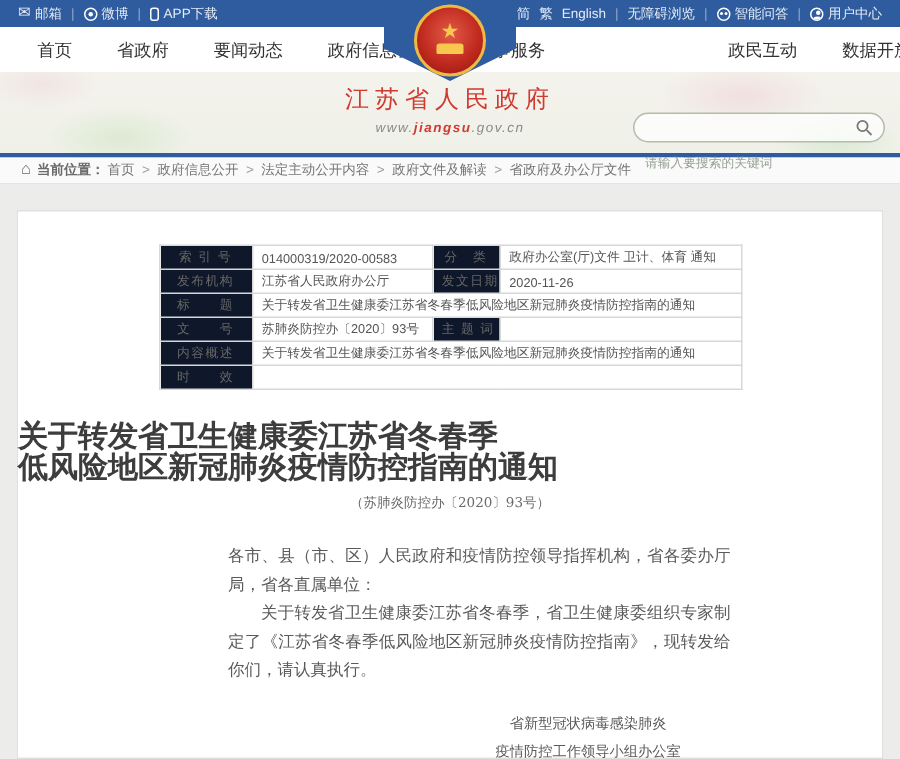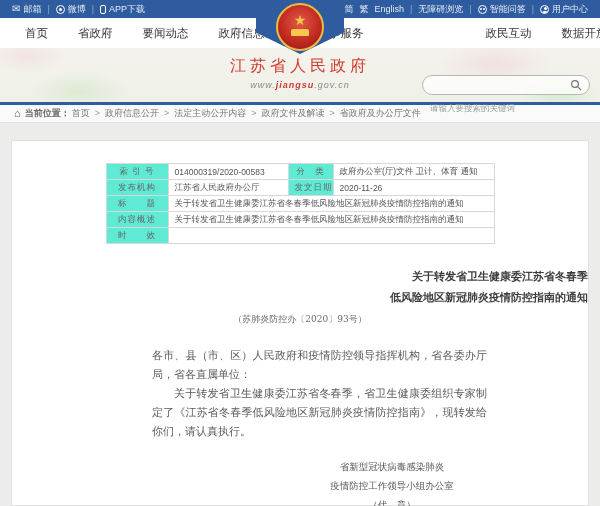--- a/index.html
+++ b/index.html
@@ -82,24 +82,24 @@
   .crumb-item { color:#767676; cursor:pointer; white-space:nowrap; }
   .crumb-item:not(.first)::before { content:"\003E"; color:#9a9a9a; margin:0 5px; }
   
   .main { height:383px; overflow:hidden; }
   .panel {
     width:578px; margin:17px auto 0; background:#fff;
     border:1px solid #e0e0e0; height:366px; padding-top:22px;
   }
   .meta { border-collapse:collapse; table-layout:fixed; width:388px; margin:0 auto; font-size:8.5px; color:#555; }
   .meta td { border:1px solid #d8d8d8; height:16px; padding:1px 6px; overflow:hidden; white-space:nowrap; }
-  .meta td.lab { text-align:center; color:#666; letter-spacing:1px; background:#5eead4; }
+  .meta td.lab { text-align:center; color:#666; letter-spacing:1px; background:#0f172a; }
   .doc-title {
-    margin-top:22px; text-align:right; font-family:Liberation Serif, serif;
-    font-weight:bold; font-size:11px; line-height:21px; color:#3d3d3d;
+    margin-top:22px; text-align:left; font-family:Liberation Mono, monospace;
+    font-weight:bold; font-size:20px; line-height:21px; color:#3d3d3d;
   }
   .doc-num { text-align:center; font-family:"DejaVu Serif", serif; font-size:9px; color:#6a6a6a; margin-top:5px; }
   .doc-body { width:335px; margin:20px 0 0 140px; font-size:11px; line-height:19px; color:#5a5a5a; text-align:justify; }
   .doc-body .indent { text-indent:2em; }
   .signature { width:190px; margin:16px 0 0 285px; text-align:center; font-size:9.5px; line-height:19px; color:#5a5a5a; }
 </style>
 </head>
 <body>
 
 <div class="topbar">
@@ -215,20 +215,26 @@
         <td class="lab">发布机构</td>
         <td>江苏省人民政府办公厅</td>
         <td class="lab">发文日期</td>
         <td>2020-11-26</td>
       </tr>
       <tr>
         <td class="lab">标　　题</td>
         <td colspan="3">关于转发省卫生健康委江苏省冬春季低风险地区新冠肺炎疫情防控指南的通知</td>
       </tr>
       <tr>
+        <td class="lab">文　　号</td>
+        <td>苏肺炎防控办〔2020〕93号</td>
+        <td class="lab">主 题 词</td>
+        <td></td>
+      </tr>
+      <tr>
         <td class="lab">内容概述</td>
         <td colspan="3">关于转发省卫生健康委江苏省冬春季低风险地区新冠肺炎疫情防控指南的通知</td>
       </tr>
       <tr>
         <td class="lab">时　　效</td>
         <td colspan="3"></td>
       </tr>
     </tbody>
       </table>
 

